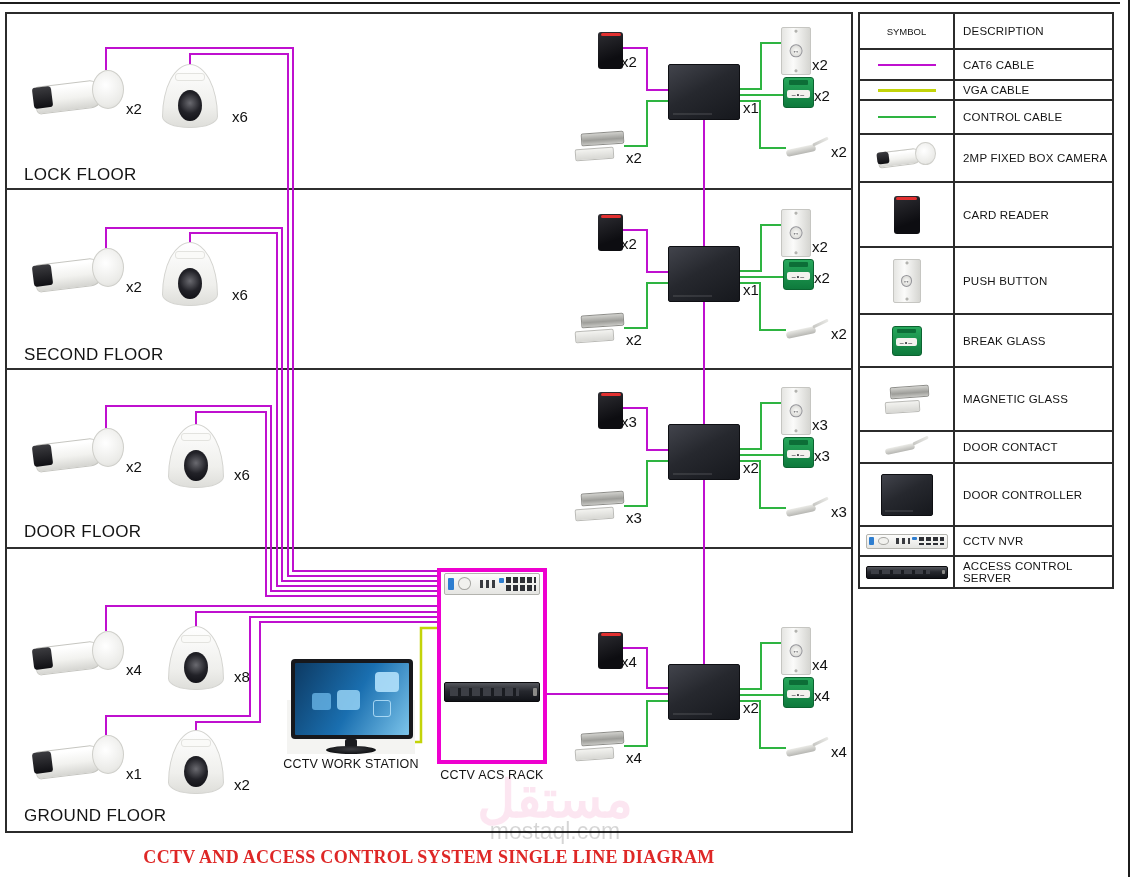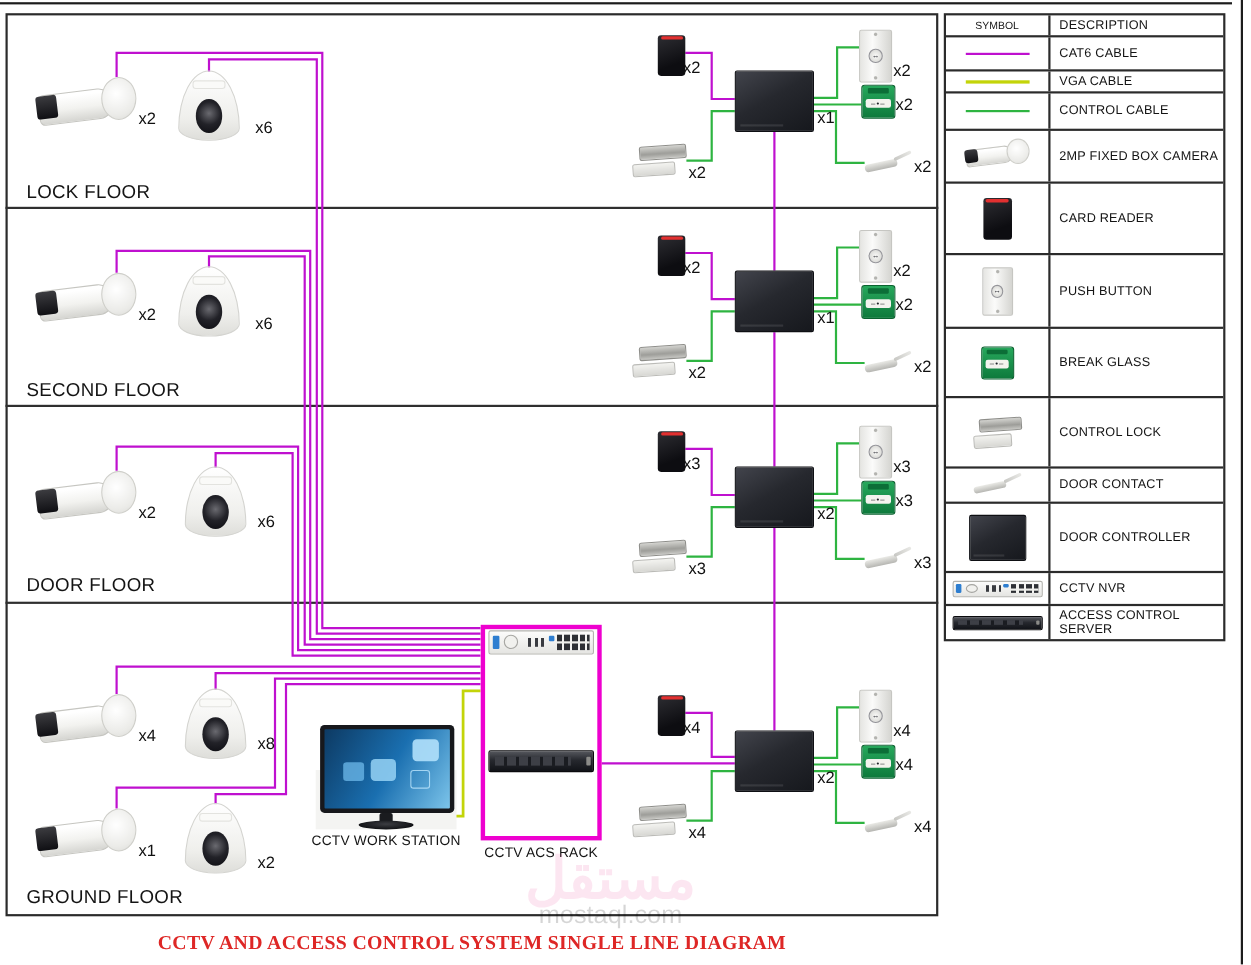--- a/index.html
+++ b/index.html
@@ -249,21 +249,21 @@
       <i class="n1"></i>
       <i class="n2"></i>
       <i class="n3"></i>
       <i class="n5"></i>
       <i class="n4"></i>
     </div>
   <div class="abs i-server" style="left:444px;top:682px;width:96px;height:20px"></div>
   <div class="abs eq-label" style="left:424px;top:768px;width:136px;text-align:center">CCTV ACS RACK</div>
 
   <div class="abs legend" style="left:858px;top:12px;width:256px">
-    <div class="lrow" style="height:20px">
+    <div class="lrow" style="height:36px">
       <div class="lsym lhead-sym">SYMBOL</div>
       <div class="ldesc lhead-desc">DESCRIPTION</div>
     </div>
     <div class="lrow" style="height:31px">
       <div class="lsym">
           <i class="line-swatch" style="background:#bf10cf"></i>
         </div>
       <div class="ldesc">CAT6 CABLE</div>
     </div>
     <div class="lrow" style="height:20px">
@@ -291,31 +291,31 @@
           <i class="sym-rel i-reader" style="width:26px;height:38px"></i>
         </div>
       <div class="ldesc">CARD READER</div>
     </div>
     <div class="lrow" style="height:67px">
       <div class="lsym">
           <i class="sym-rel i-pb" style="width:28px;height:44px"></i>
         </div>
       <div class="ldesc">PUSH BUTTON</div>
     </div>
-    <div class="lrow" style="height:63px">
+    <div class="lrow" style="height:53px">
       <div class="lsym">
           <i class="sym-rel i-bg" style="width:30px;height:30px"></i>
         </div>
       <div class="ldesc">BREAK GLASS</div>
     </div>
     <div class="lrow" style="height:64px">
       <div class="lsym">
           <i class="sym-rel i-ml" style="width:44px;height:29px"></i>
         </div>
-      <div class="ldesc">CONTROL LOCK</div>
+      <div class="ldesc">MAGNETIC GLASS</div>
     </div>
     <div class="lrow" style="height:32px">
       <div class="lsym">
           <i class="sym-rel i-dc" style="width:46px;height:24px"></i>
         </div>
       <div class="ldesc">DOOR CONTACT</div>
     </div>
     <div class="lrow" style="height:63px">
       <div class="lsym">
           <i class="sym-rel i-ctrl" style="width:52px;height:42px"></i>

